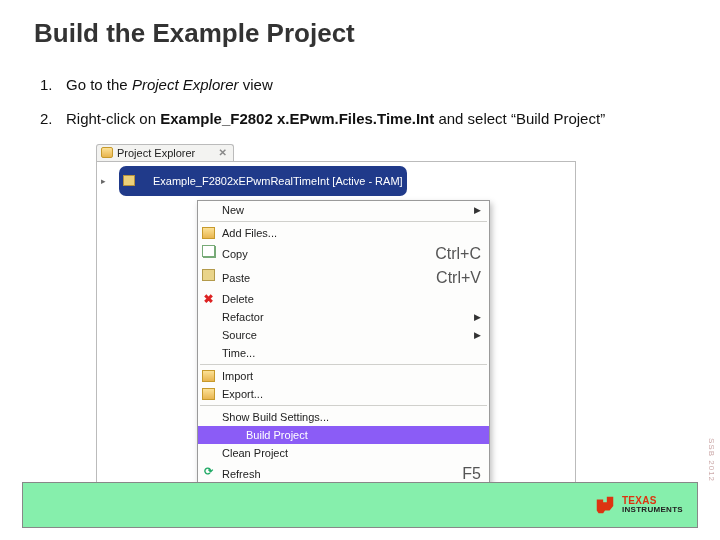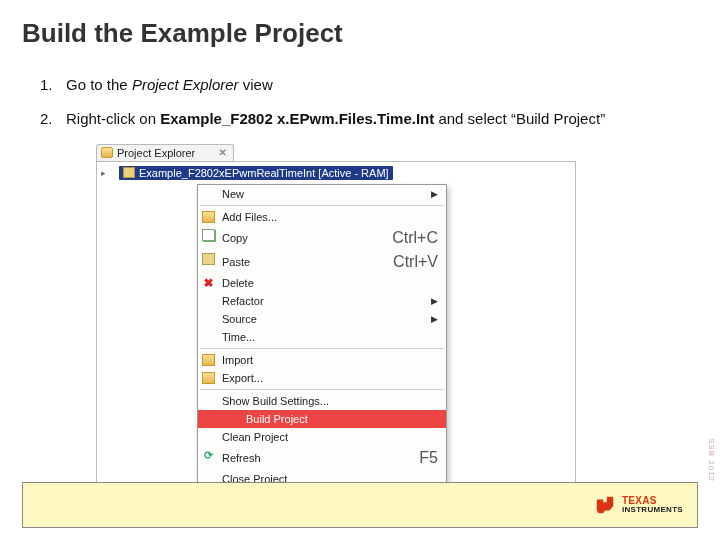--- a/index.html
+++ b/index.html
@@ -9,20 +9,21 @@
     font-family: Arial, Helvetica, sans-serif;
     background: #fff;
     position: relative;
     overflow: hidden;
   }
   .title {
     font-size: 26px;
     font-weight: bold;
     color: #333;
     padding: 18px 0 0 22px;
+    margin-left: 12px;
   }
   .steps {
     padding: 26px 0 0 40px;
     font-size: 15px;
     color: #111;
   }
   .step { display: flex; margin-bottom: 14px; line-height: 1.35; max-width: 640px;}
   .step-num { width: 26px; flex: 0 0 26px; }
   .screenshot-area {
     margin: 8px 0 0 96px;
@@ -42,56 +43,56 @@
   }
   .ic { width: 12px; height: 11px; display: inline-block; vertical-align: middle; }
   .ic-folder { background: linear-gradient(#fce196,#e8b54f); border:1px solid #c79a2c; border-radius:2px; }
   .ic-close { color:#888; font-weight:bold; font-size:10px; margin-left:auto; }
   .explorer-body {
     border: 1px solid #bbb;
     padding: 4px 4px 10px 4px;
     background: #fff;
   }
   .proj-row {
-    display: flex; align-items: center; gap: 4px;
+    display: flex; align-items: center; gap: 18px;
     background: #203a8a; color: #fff;
-    padding: 1px 4px; border-radius: 1px;
+    padding: 9px 4px; border-radius: 7px;
     margin-left: 6px;
   }
   .proj-row .ic-prj {
     width: 12px; height: 11px; background: #ecd07a; border:1px solid #b5913d;
   }
   .exp-toggle { width:10px; color:#666; font-size:9px; }
   .ctx-menu {
     margin: 4px 0 0 96px;
-    width: 250px;
+    width: 293px;
     background: #fdfdfc;
     border: 1px solid #9a9a9a;
     box-shadow: 2px 3px 6px rgba(0,0,0,0.25);
   }
   .ctx-item {
     display: flex; align-items: center;
     padding: 3px 8px 3px 24px;
     position: relative;
     color: #222;
     min-height: 18px;
   }
-  .ctx-item.selected { background: #ef4444; color: #fff; padding-left: 48px; }
+  .ctx-item.selected { background: #8b5cf6; color: #fff; padding-left: 48px; }
   .ctx-sep { height:1px; background:#d0d0cc; margin: 2px 2px; }
   .sub-arrow { margin-left:auto; font-size:9px; color:#333; }
   .shortcut { margin-left:auto; color:#555; font-size:16px; }
   .ctx-ic { position:absolute; left:4px; top:3px; width:13px; height:12px; }
   .ic-copy { background:#fff; border:1px solid #7a7; box-shadow:1px 1px 0 #7a7; }
   .ic-paste { background:#e9d48a; border:1px solid #b39a4a; }
   .ic-del { color:#d22; font-weight:bold; font-size:12px; line-height:12px; text-align:center;}
   .ic-refresh { color:#2a6; font-weight:bold; font-size:11px; text-align:center;}
   .ic-export { background:linear-gradient(#fce196,#e8b54f); border:1px solid #c79a2c;}
   .footer-bar {
     position:absolute; left:22px; right:22px; bottom:12px;
-    border:1px solid #888; height:46px; background:#fef9c3;
+    border:1px solid #888; height:46px; background:#86efac;
     display:flex; align-items:center; justify-content:flex-end; padding-right:14px;
   }
   .ti-logo { display:flex; align-items:center; gap:6px; }
   .ti-chip {
     width:22px; height:22px; position:relative;
   }
   .ti-txt { font-size:10px; line-height:1.05; color:#d31; font-weight:bold; letter-spacing:0.3px; }
   .ti-txt small { font-size:8px; display:block; color:#222; font-weight:bold;}
   .vmark { position:absolute; right:4px; bottom:58px; writing-mode: vertical-rl; font-size:8px; color:#caa; letter-spacing:1px;}
 </style>

